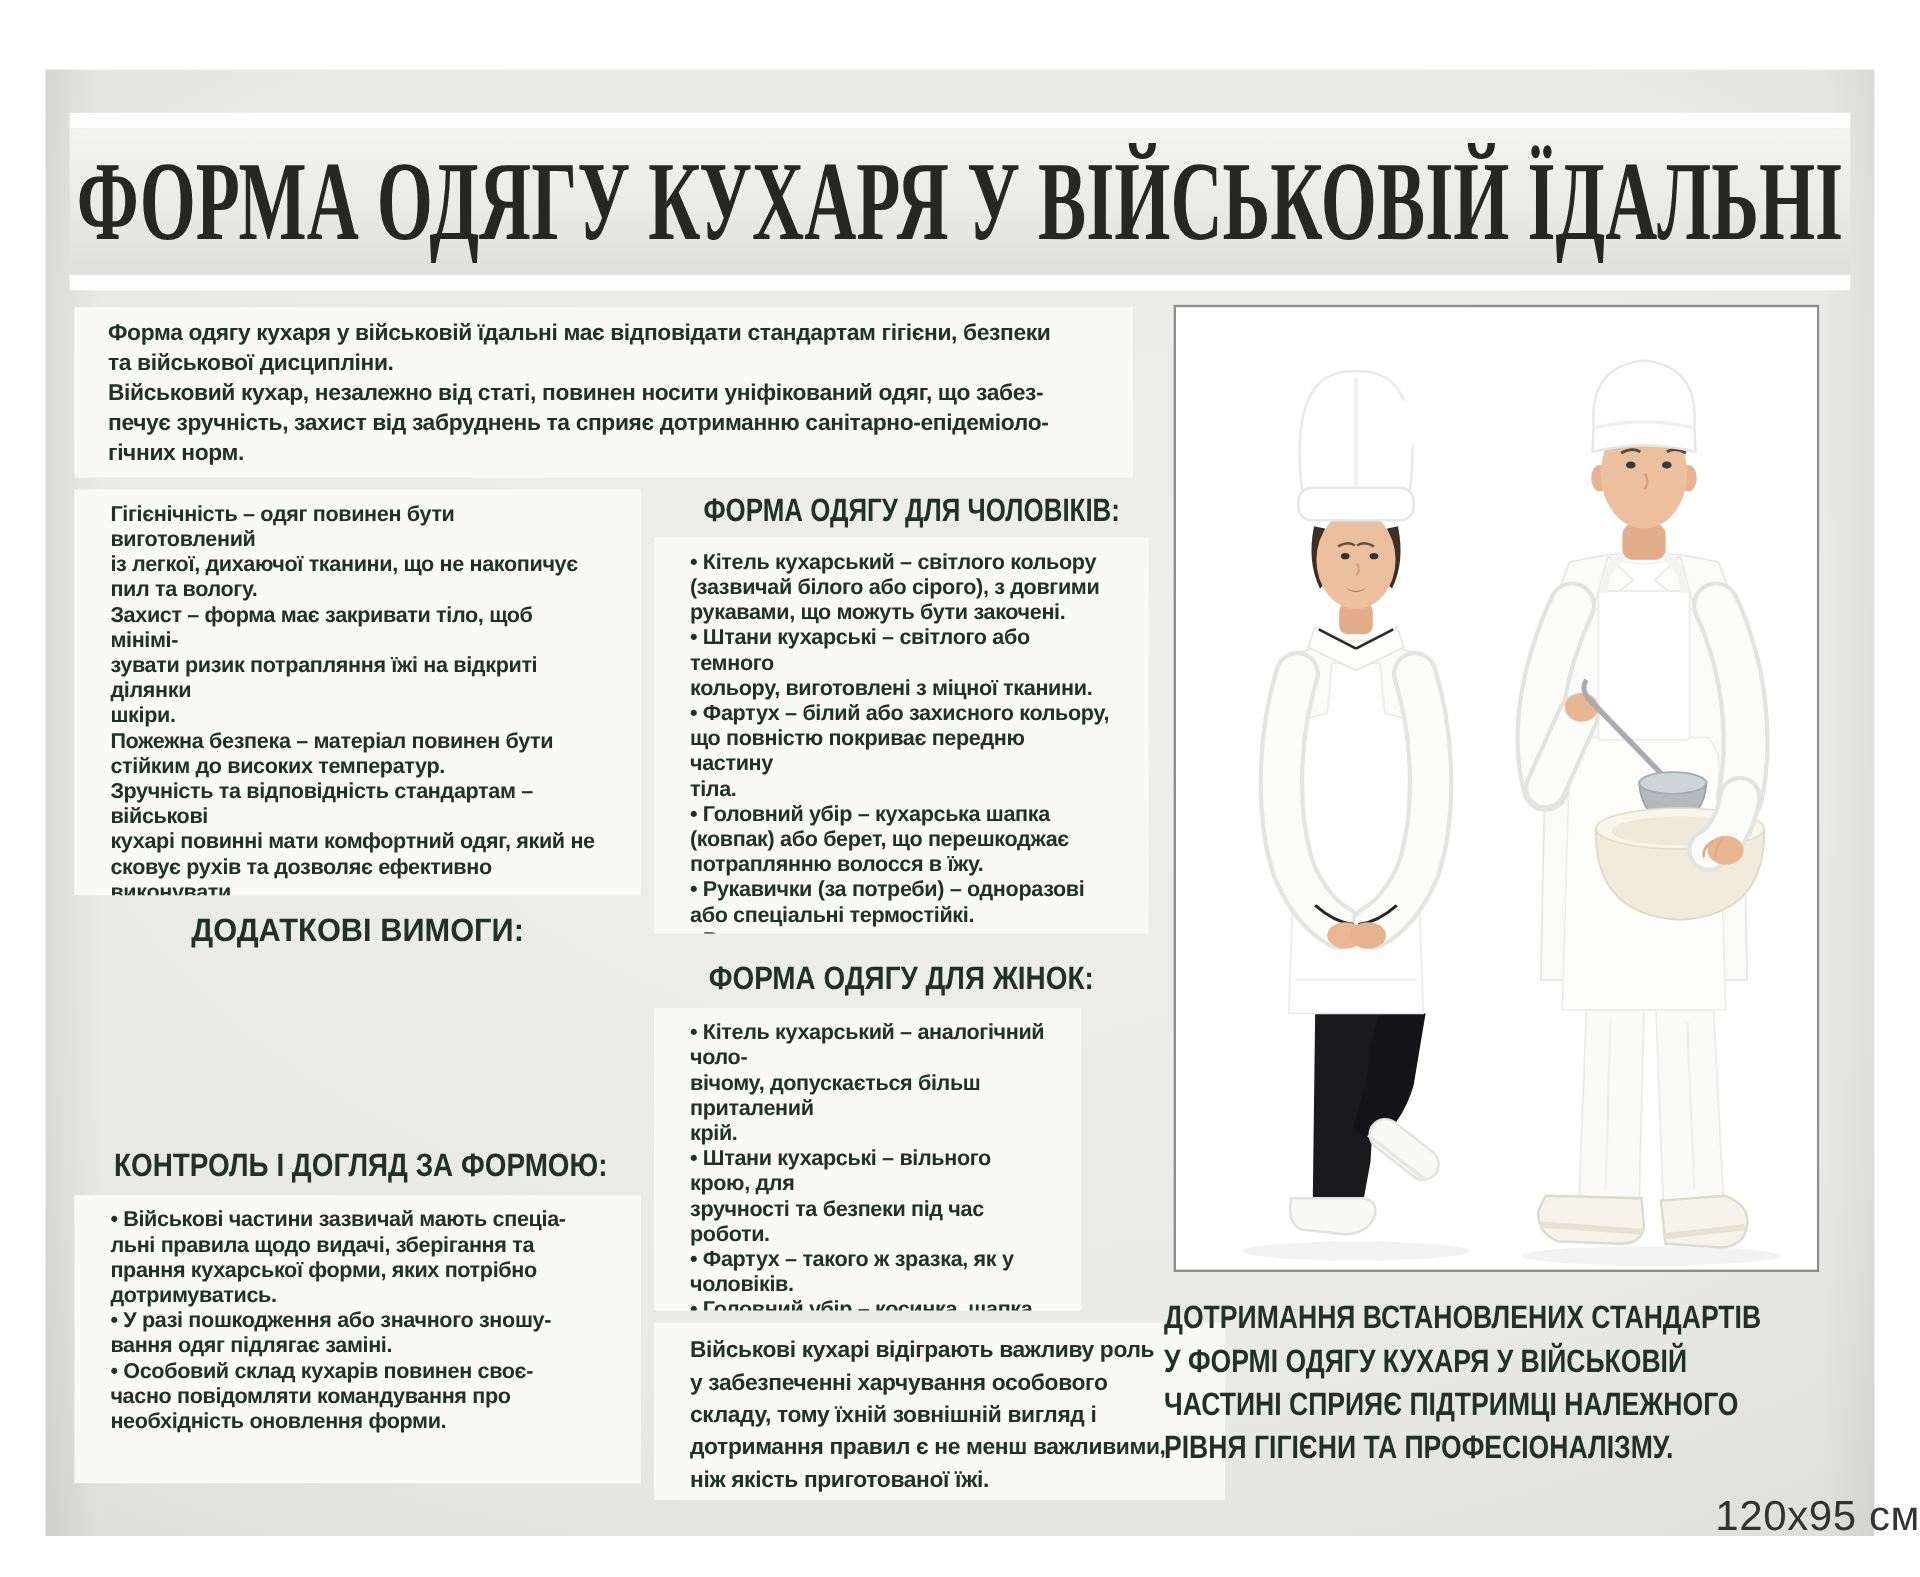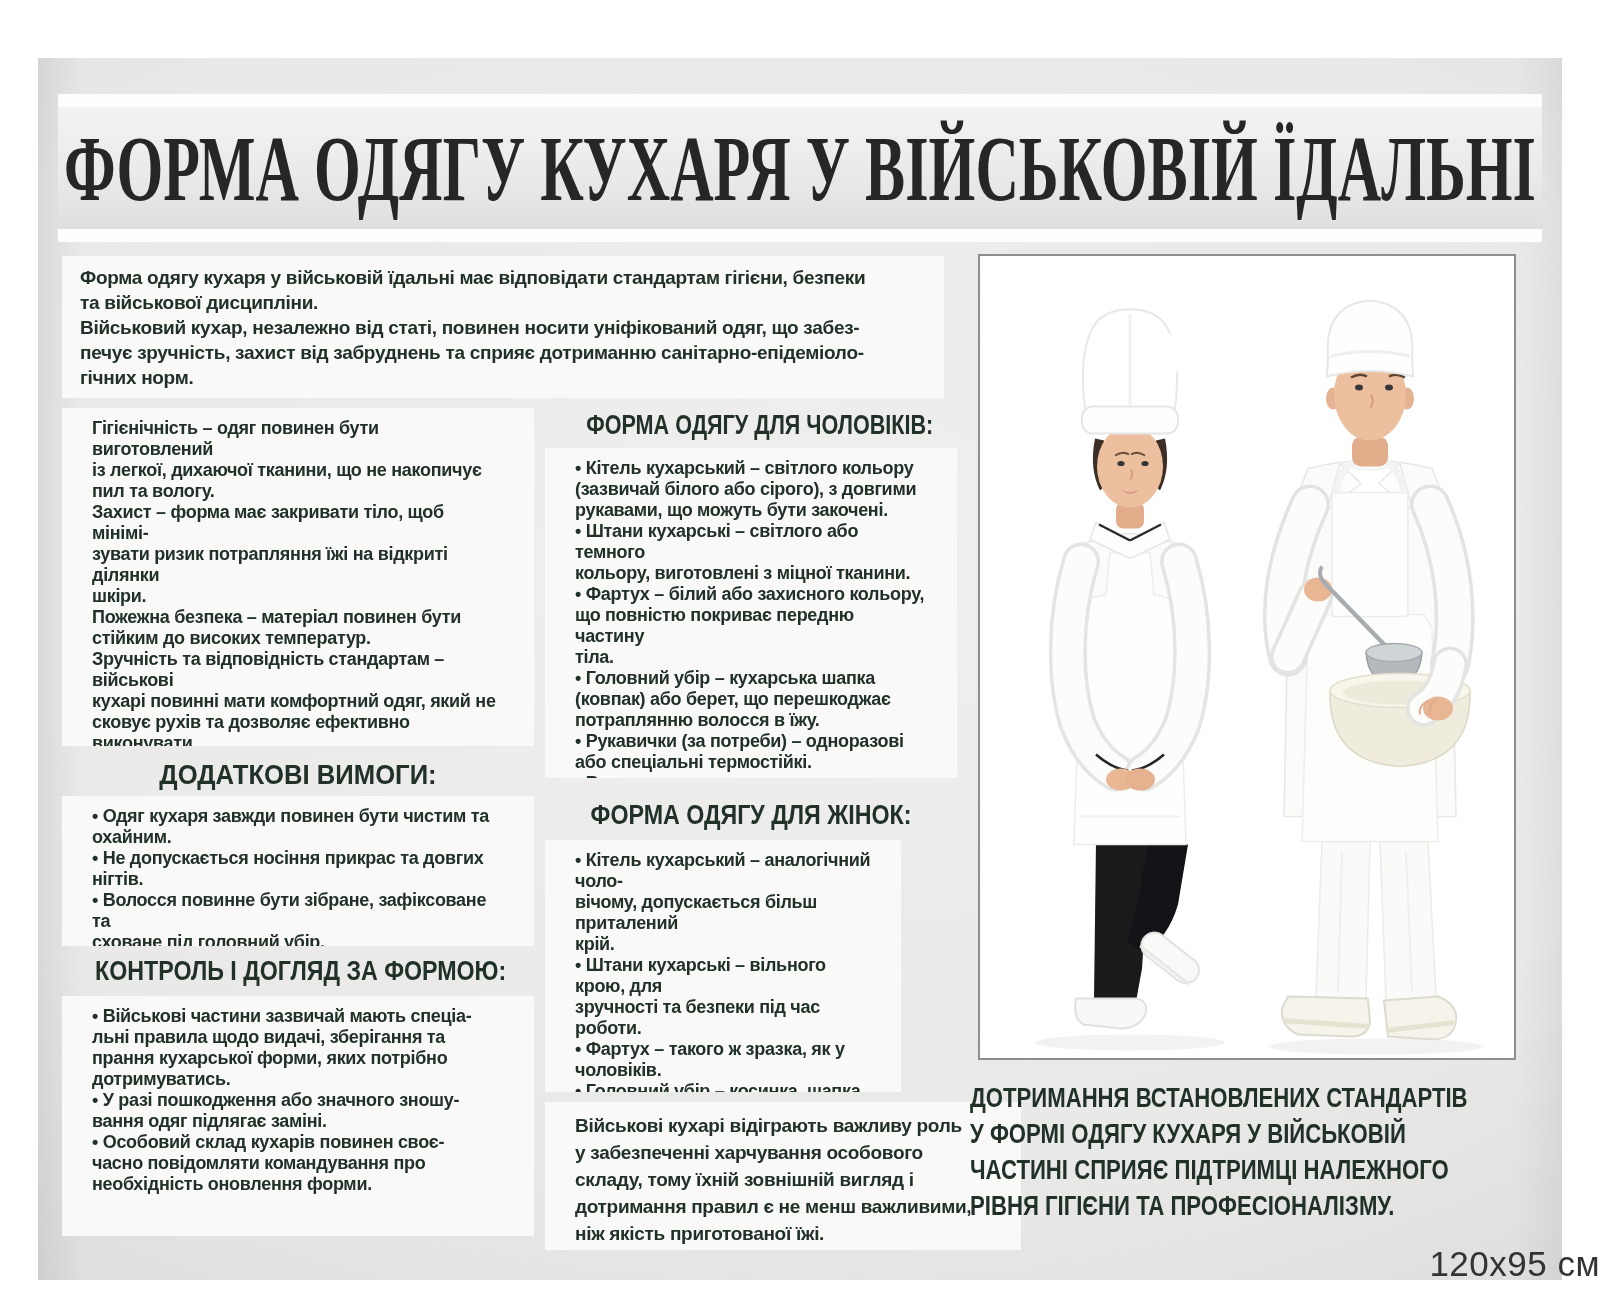--- a/index.html
+++ b/index.html
@@ -32,21 +32,21 @@
     font-family:"Liberation Serif",serif;font-weight:bold;font-size:94px;
     color:var(--title-ink);white-space:nowrap;display:inline-block;
     transform:scaleX(0.64);transform-origin:center center;letter-spacing:0px;
   }
   .card{
     position:absolute;background:var(--card);box-sizing:border-box;
     padding:10px 30px;color:var(--ink);font-weight:bold;
     font-size:18px;line-height:21px;letter-spacing:-0.3px;
     white-space:pre-line;overflow:hidden;
   }
-  .card.intro{left:24px;top:198px;width:882px;height:142px;font-size:19px;line-height:25px;padding:9px 18px;}
+  .card.intro{left:24px;top:198px;width:882px;height:142px;font-size:19px;line-height:25px;padding:9px 28px;}
   .card.req{left:24px;top:350px;width:472px;height:338px;}
   .card.add{left:24px;top:738px;width:472px;height:150px;}
   .card.ctl{left:24px;top:938px;width:472px;height:240px;}
   .card.men{left:507px;top:390px;width:412px;height:330px;}
   .card.women{left:507px;top:782px;width:356px;height:252px;}
   .card.closing{left:507px;top:1044px;width:476px;height:148px;font-size:19px;line-height:27px;}
   .col-heading{
     position:absolute;color:var(--ink);font-weight:bold;font-size:27px;
     text-align:center;white-space:nowrap;
   }
@@ -95,26 +95,20 @@
 Пожежна безпека – матеріал повинен бути
 стійким до високих температур.
 Зручність та відповідність стандартам – військові
 кухарі повинні мати комфортний одяг, який не
 сковує рухів та дозволяє ефективно виконувати
 службові обов’язки.
 Легкість у догляді – матеріал форми повинен
 легко пратися та витримувати часту дезінфекцію
 без втрати якості.</div>
   <div class="col-heading h-add">ДОДАТКОВІ ВИМОГИ:</div>
-  <div class="card add">• Одяг кухаря завжди повинен бути чистим та
-охайним.
-•  Не допускається носіння прикрас та довгих
-нігтів.
-• Волосся повинне бути зібране, зафіксоване та
-сховане під головний убір.</div>
   <div class="col-heading h-ctl">КОНТРОЛЬ І ДОГЛЯД ЗА ФОРМОЮ:</div>
   <div class="card ctl">• Військові частини зазвичай мають спеціа-
 льні правила щодо видачі, зберігання та
 прання кухарської форми, яких потрібно
 дотримуватись.
 • У разі пошкодження або значного зношу-
 вання одяг підлягає заміні.
 • Особовий склад кухарів повинен своє-
 часно повідомляти командування про
 необхідність оновлення форми.</div>

